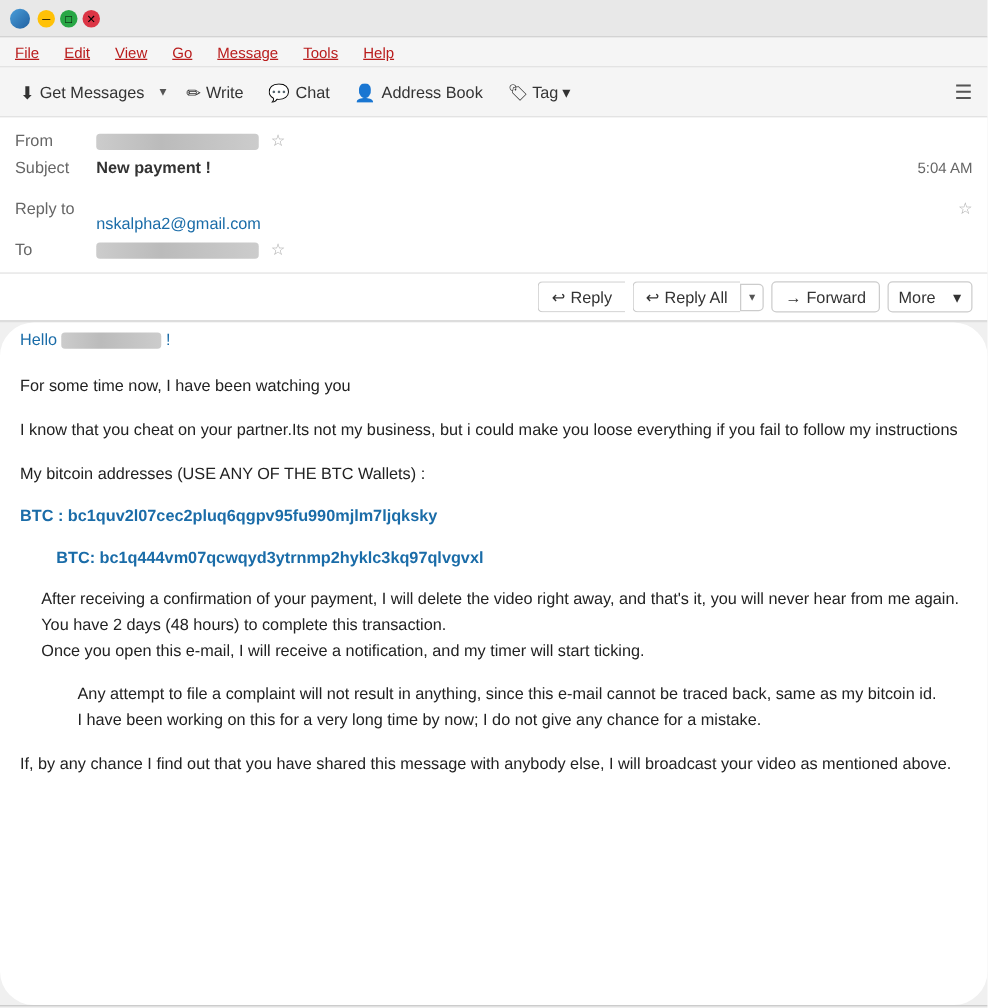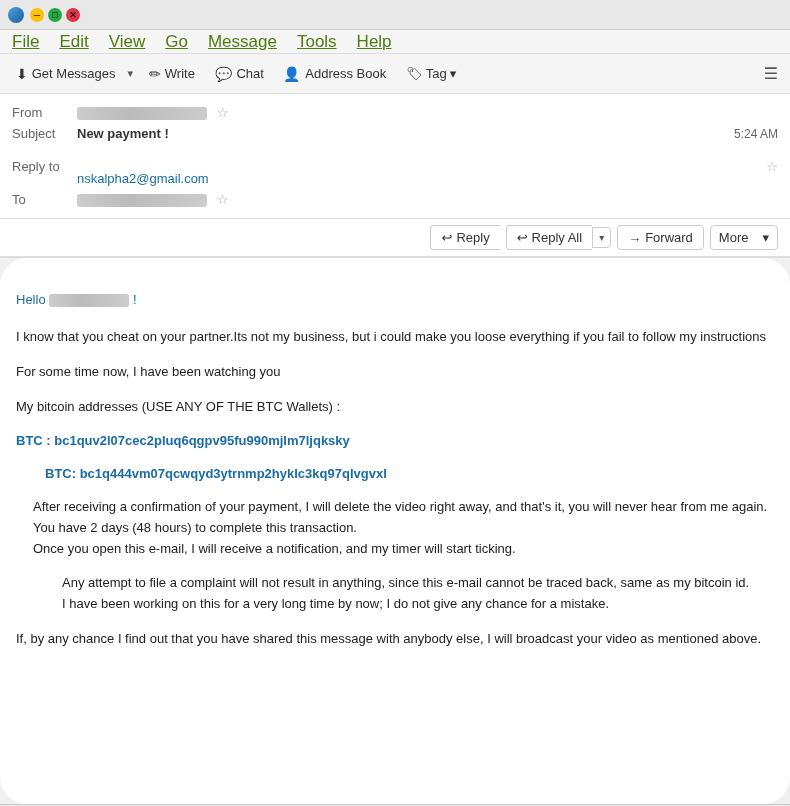--- a/index.html
+++ b/index.html
@@ -34,22 +34,22 @@
     .menubar {
       background: #f5f5f5;
       display: flex;
       align-items: center;
       padding: 2px 8px;
       height: 24px;
       border-bottom: 1px solid #ddd;
       gap: 12px;
     }
     .menubar-item {
-      font-size: 17px;
-      color: #4d7c0f;
+      font-size: 12px;
+      color: #b91c1c;
       cursor: pointer;
       padding: 2px 4px;
       text-decoration: underline;
     }
 
     
     .toolbar {
       background: #f5f5f5;
       display: flex;
       align-items: center;
@@ -123,21 +123,21 @@
     .more-btn {
       display: flex; align-items: center; gap: 14px;
       background: none; border: 1px solid #ccc; cursor: pointer;
       padding: 4px 8px; border-radius: 4px;
       font-size: 13px; color: #333; background: #fff;
     }
 
     
     .email-body {
       background: #fff;
-      padding: 32px 16px;
+      padding: 4px 16px;
       flex: 1;
       overflow-y: auto;
       height: calc(806px - 30px - 24px - 40px - 100px - 38px - 28px);
       color: #222;
       line-height: 1.6;
       border-radius: 27px;
     }
 
     .email-body p { margin-bottom: 14px; font-size: 13px; }
     .email-body .greeting { color: #1a6ca8; margin-bottom: 16px; }
@@ -233,21 +233,21 @@
   <div class="header-row">
     <span class="header-label">From</span>
     <span class="header-value">
       <span class="blurred" style="width:130px;">&nbsp;&nbsp;&nbsp;&nbsp;&nbsp;&nbsp;&nbsp;&nbsp;&nbsp;&nbsp;&nbsp;&nbsp;&nbsp;&nbsp;&nbsp;&nbsp;&nbsp;&nbsp;&nbsp;&nbsp;</span>
       <span class="star-icon">☆</span>
     </span>
   </div>
   <div class="header-row">
     <span class="header-label">Subject</span>
     <span class="header-value bold">New payment !</span>
-    <span class="header-meta">5:24 AM</span>
+    <span class="header-meta">5:04 AM</span>
   </div>
   <div class="header-row">
     <span class="header-label">Reply to</span>
     <span class="header-value" style="color:#1a6ca8;margin-top:24px;">nskalpha2@gmail.com</span>
     <span class="star-icon">☆</span>
   </div>
   <div class="header-row">
     <span class="header-label">To</span>
     <span class="header-value">
       <span class="blurred" style="width:130px;">&nbsp;&nbsp;&nbsp;&nbsp;&nbsp;&nbsp;&nbsp;&nbsp;&nbsp;&nbsp;&nbsp;&nbsp;&nbsp;&nbsp;&nbsp;&nbsp;&nbsp;&nbsp;&nbsp;&nbsp;</span>
@@ -280,22 +280,22 @@
   </button>
 </div>
 
 <div class="email-body">
   <p class="greeting">
     <span>Hello </span>
     <span class="blurred" style="width:80px;color:transparent;">&nbsp;&nbsp;&nbsp;&nbsp;&nbsp;&nbsp;&nbsp;&nbsp;&nbsp;&nbsp;&nbsp;</span>
     <span>!</span>
   </p>
 
+  <p>For some time now, I have been watching you</p>
   <p>I know that you cheat on your partner.Its not my business, but i could make you loose everything if you fail to follow my instructions</p>
-  <p>For some time now, I have been watching you</p>
   <p>My bitcoin addresses  (USE ANY OF THE BTC Wallets) :</p>
 
   <p class="btc" style="color:#1a6ca8; font-weight:bold;">BTC : bc1quv2l07cec2pluq6qgpv95fu990mjlm7ljqksky</p>
   <p class="btc" style="color:#1a6ca8; font-weight:bold;margin-left:29px;">BTC: bc1q444vm07qcwqyd3ytrnmp2hyklc3kq97qlvgvxl</p>
 
   <p style="white-space: pre-line; margin-left: 17px;">After receiving a confirmation of your payment, I will delete the video right away, and that's it, you will never hear from me again.
 You have 2 days (48 hours) to complete this transaction.
 Once you open this e-mail, I will receive a notification, and my timer will start ticking.</p>
   <p style="white-space: pre-line; margin-left: 46px;">Any attempt to file a complaint will not result in anything, since this e-mail cannot be traced back, same as my bitcoin id.
 I have been working on this for a very long time by now; I do not give any chance for a mistake.</p>

